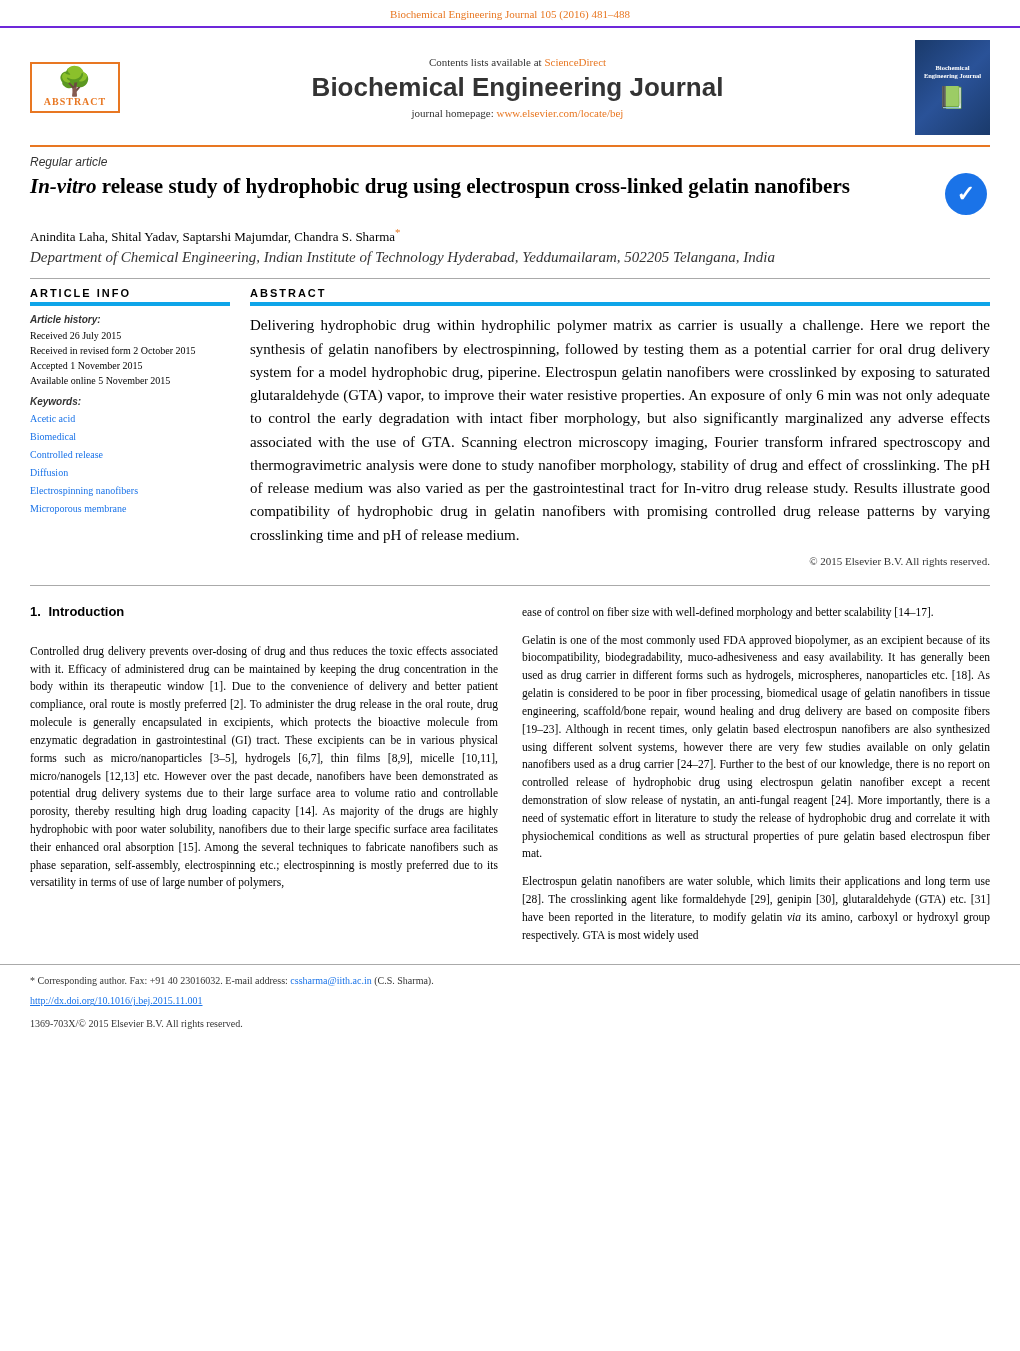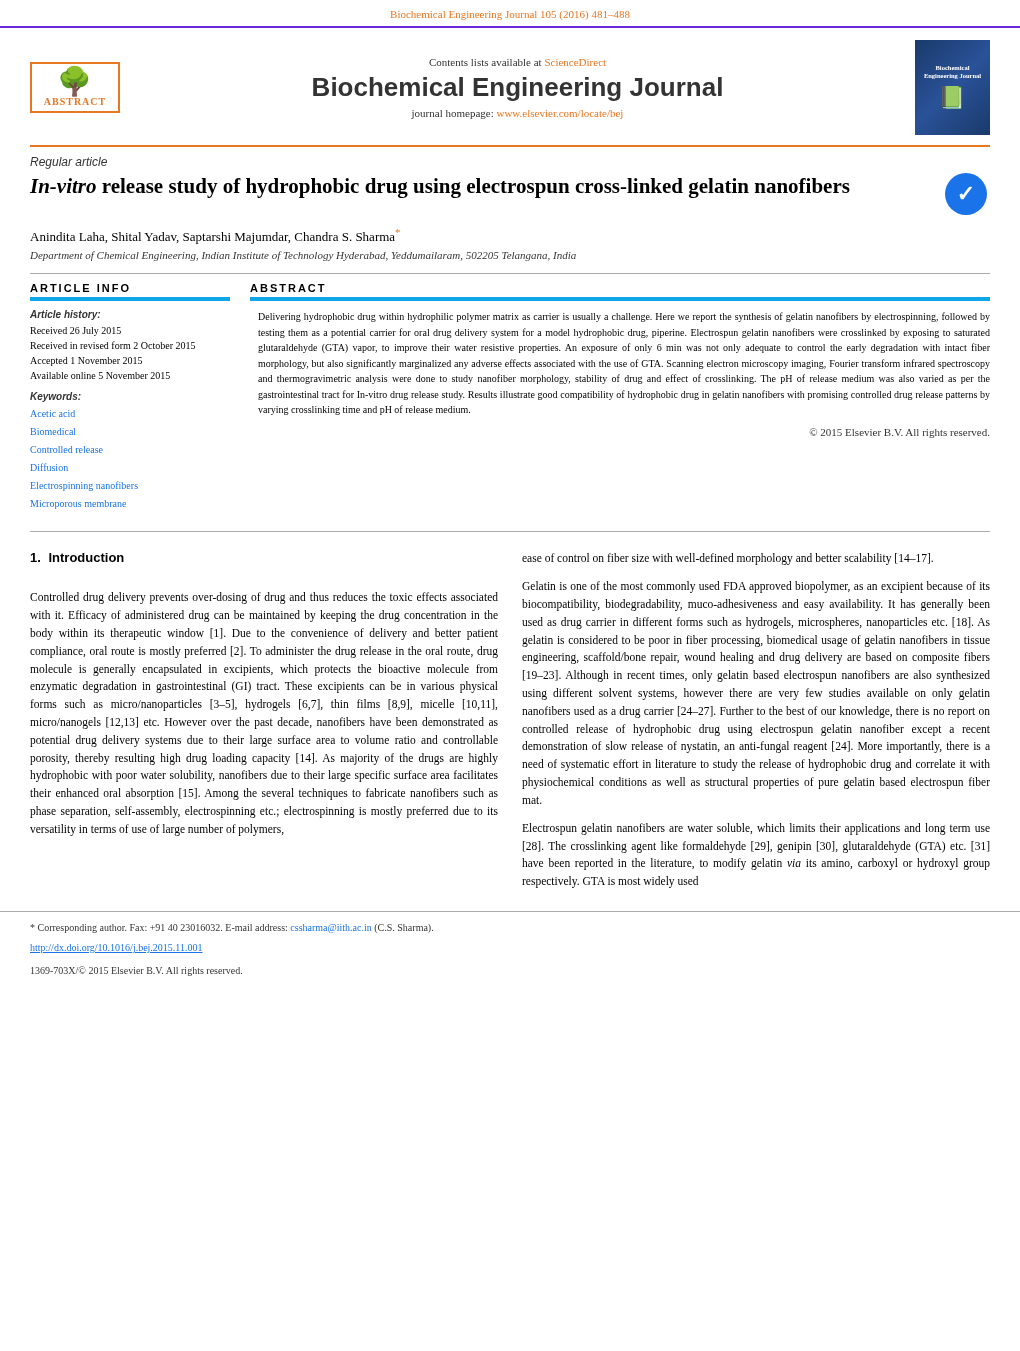--- a/index.html
+++ b/index.html
@@ -154,21 +154,21 @@
     }
     .authors {
       font-size: 13px;
       color: #000;
       margin-bottom: 4px;
     }
     .authors sup {
       color: #e87722;
     }
     .affiliation {
-      font-size: 11px;
+      font-size: 15px;
       font-style: italic;
       color: #333;
       margin-bottom: 12px;
     }
     .two-col {
       display: flex;
       gap: 20px;
       margin-top: 8px;
     }
     .left-col {
@@ -205,25 +205,24 @@
     .keywords-list {
       font-size: 10px;
       color: #000;
       line-height: 1.8;
     }
     .keywords-list a {
       color: #1a73e8;
       text-decoration: none;
     }
     .abstract-text {
-      font-size: 10px;
+      font-size: 15px;
       color: #000;
       line-height: 1.55;
       text-align: justify;
-      margin-left: 8px;
     }
     .copyright {
       font-size: 11px;
       color: #333;
       text-align: right;
       margin-top: 8px;
     }
     .divider-section {
       border: none;
       border-top: 1px solid #aaa;

